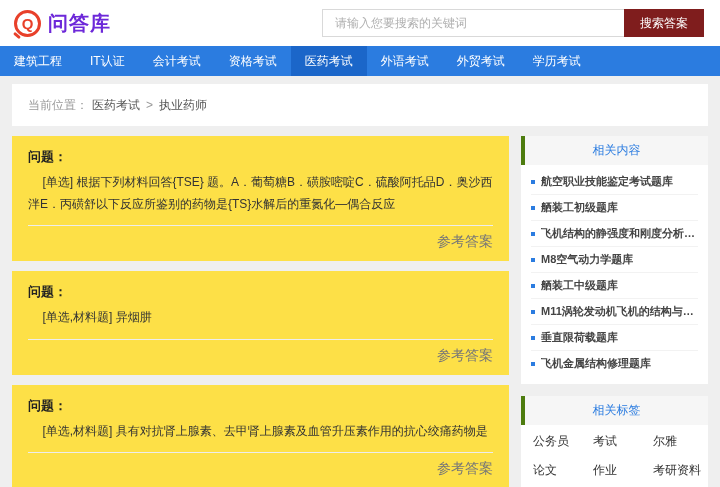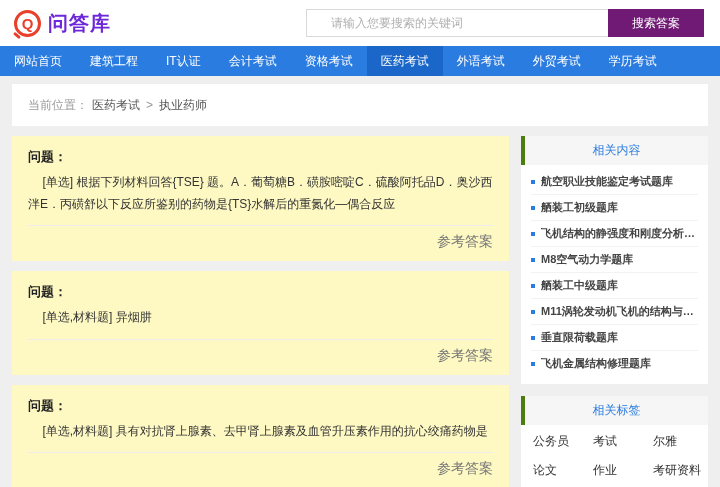--- a/index.html
+++ b/index.html
@@ -43,34 +43,34 @@
     bottom: -3px; left: -4px;
     transform: rotate(40deg);
     border-radius: 2px;
   }
   .brand-text { font-size: 20px; font-weight: bold; color: #6d28d9; letter-spacing: 1px; }
   .search-area { display: flex; align-items: center; }
   .search-input {
     width: 302px; height: 28px;
     border: 1px solid #d9d9d9;
     border-right: none;
-    padding: 0 24px;
+    padding: 0 12px;
     font-size: 12px;
     color: #333;
     outline: none;
     font-family: inherit;
   }
   .search-input::placeholder { color: #b0b0b0; }
   .search-btn {
     height: 28px;
-    background: #701a75;
+    background: #7f1d1d;
     color: #fff;
     border: none;
     font-size: 12px;
-    padding: 0 24px;
+    padding: 0 16px;
     cursor: pointer;
     font-family: inherit;
   }
 
   
   .nav {
     background: #2b7ce0;
     height: 30px;
     display: flex;
     align-items: stretch;
@@ -99,21 +99,21 @@
   }
   .breadcrumb .crumb-link { color: #555; margin: 0 4px; }
   .breadcrumb .crumb-sep { color: #999; margin: 0 2px; }
 
   .columns { display: flex; gap: 12px; align-items: flex-start; }
   .main-col { width: 497px; flex: none; }
   .side-col { width: 187px; flex: none; }
 
   
   .card {
-    background: #fef9c3;
+    background: #fde047;
     padding: 12px 16px 8px 16px;
     margin-bottom: 10px;
   }
   .q-title { font-size: 13px; font-weight: bold; color: #222; margin-bottom: 6px; }
   .q-body {
     font-size: 12px;
     color: #333;
     line-height: 1.8;
     text-indent: 1.2em;
     margin-bottom: 10px;
@@ -175,21 +175,20 @@
     <span class="logo-circle">Q</span>
     <span class="brand-text">问答库</span>
   </div>
   <div class="search-area">
     <input class="search-input" type="text" placeholder="请输入您要搜索的关键词" style="">
     <button class="search-btn">搜索答案</button>
   </div>
 </div>
 
 <div class="nav">
-  <a class="nav-item">网站首页</a>
   <a class="nav-item">建筑工程</a>
   <a class="nav-item">IT认证</a>
   <a class="nav-item">会计考试</a>
   <a class="nav-item">资格考试</a>
   <a class="nav-item active">医药考试</a>
   <a class="nav-item">外语考试</a>
   <a class="nav-item">外贸考试</a>
   <a class="nav-item">学历考试</a>
 </div>
 

